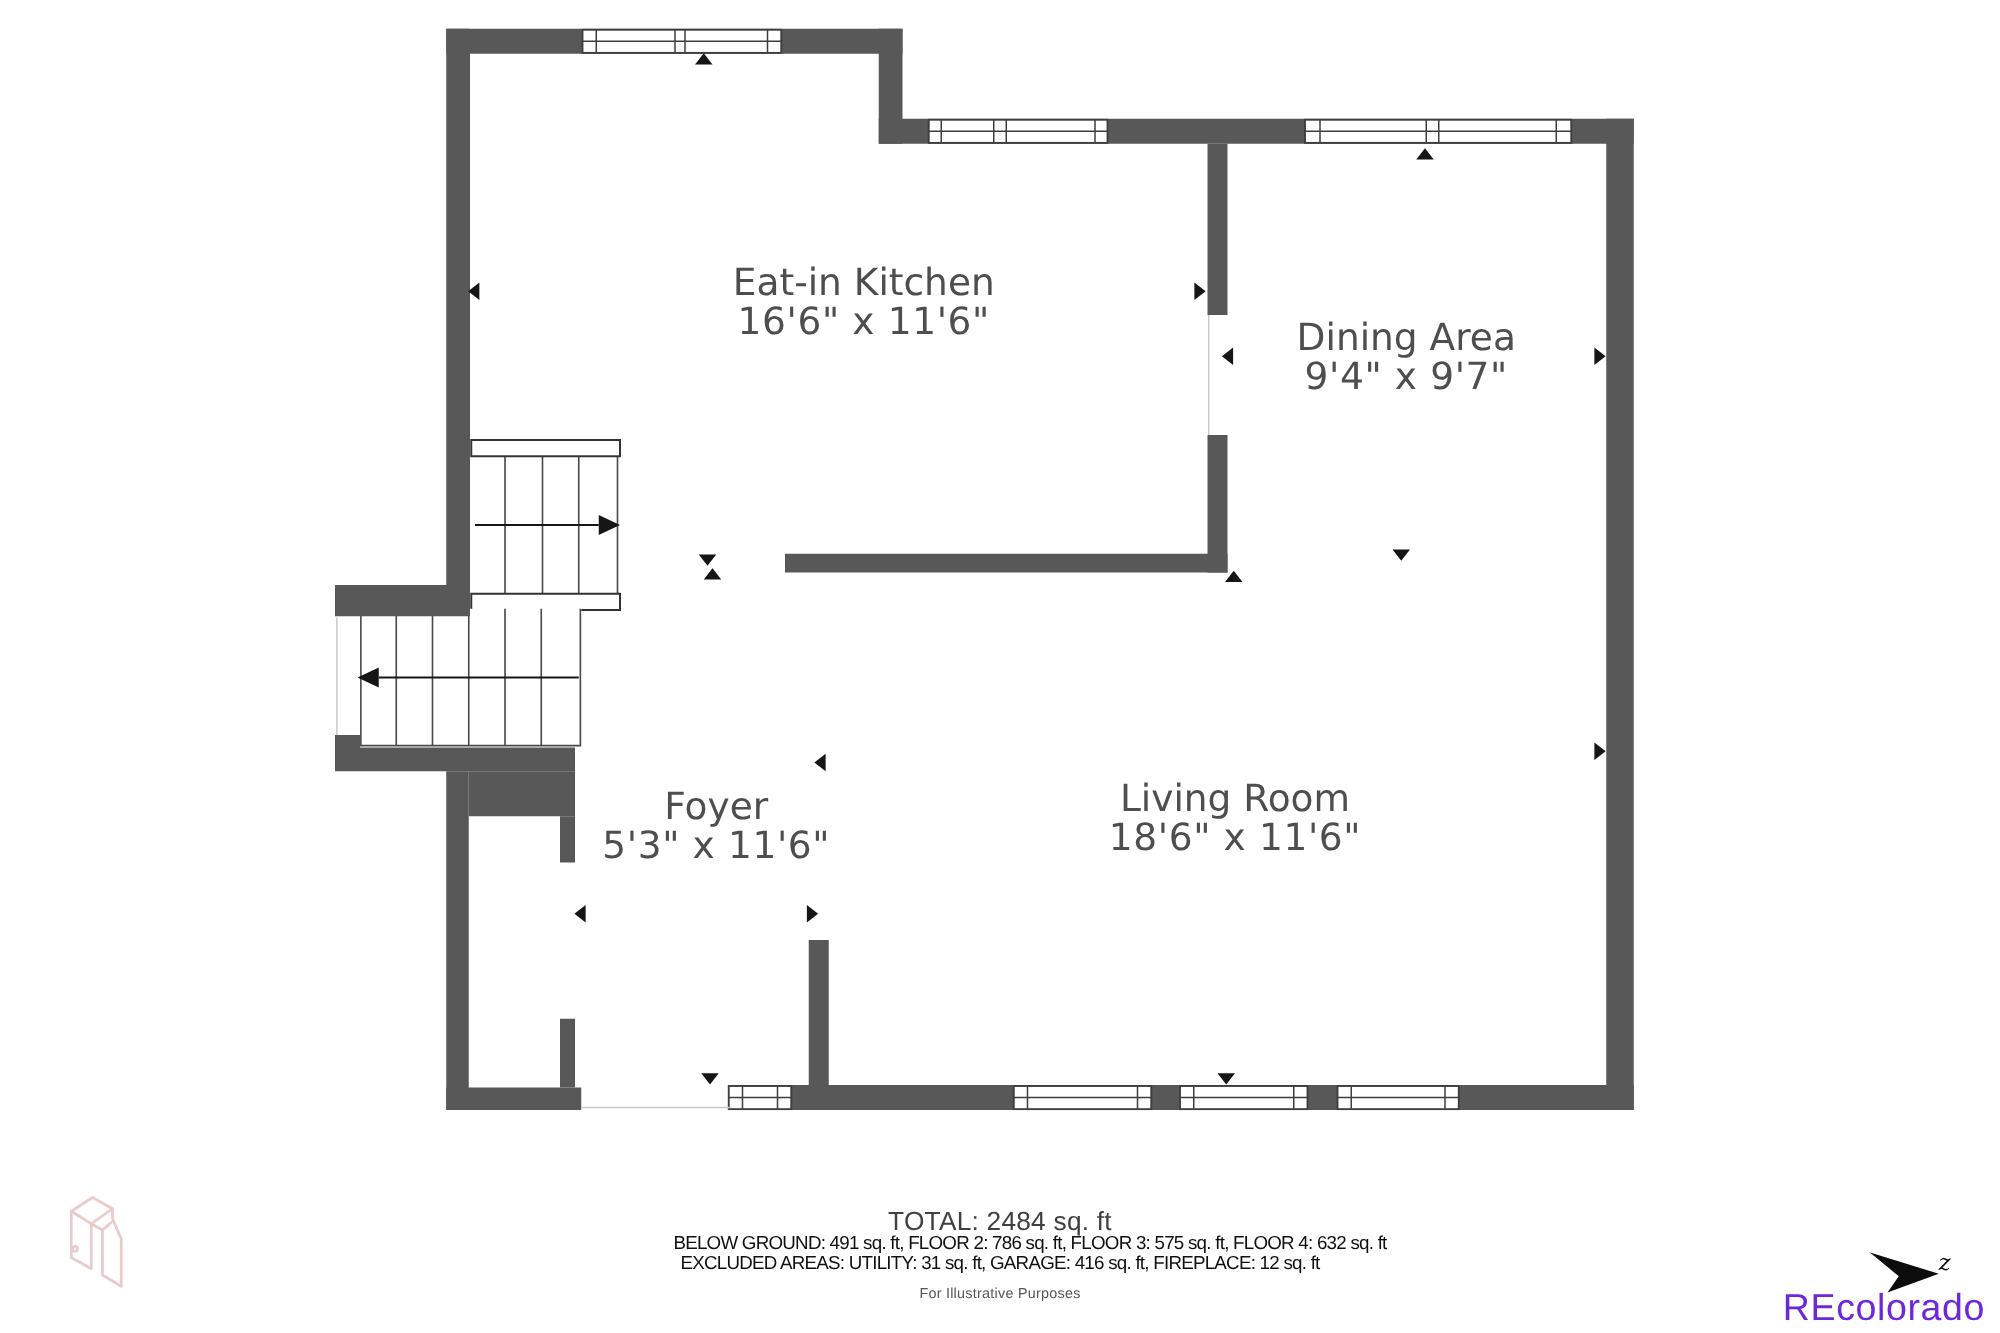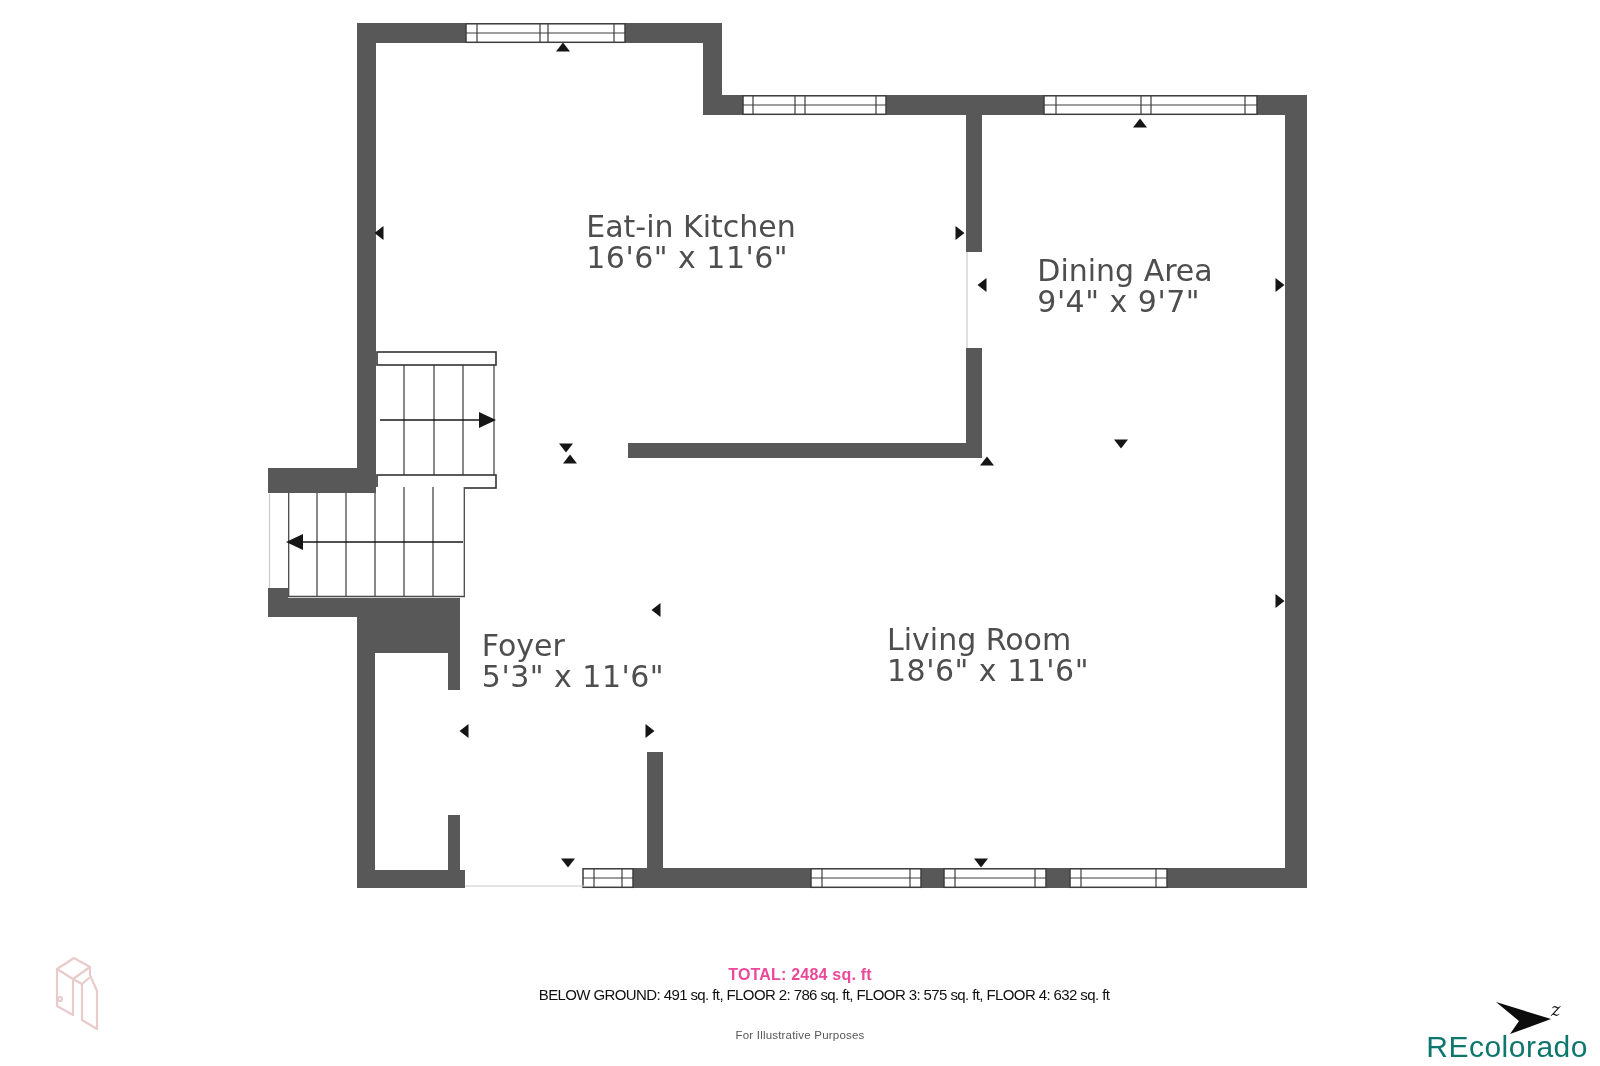--- a/index.html
+++ b/index.html
@@ -1,29 +1,29 @@
 <!DOCTYPE html>
 <html><head>
 <meta charset="utf-8">
 <style>
   html,body{margin:0;padding:0;background:#ffffff;}
   .stage{position:relative;width:1600px;height:1066px;background:#ffffff;overflow:hidden;
          font-family:"DejaVu Sans",sans-serif;}
   .plan-svg{position:absolute;left:0;top:0;}
-  .room-label{position:absolute;transform:translate(-50%,-50%);
+  .room-label{position:absolute;transform:translate(-50%,-50%);text-align:center;
               color:#4e4e4e;font-size:30px;line-height:31px;white-space:nowrap;}
   .room-label .dims{letter-spacing:0.5px;}
   .summary{position:absolute;left:0;right:0;text-align:center;
            font-family:"Liberation Sans",sans-serif;color:#101010;white-space:nowrap;}
-  .s-total{top:966px;font-size:16px;font-weight:bold;color:#ec4899;letter-spacing:0.2px;}
+  .s-total{top:966px;font-size:21px;font-weight:normal;color:#404040;letter-spacing:0.2px;}
   .s-floors{top:986px;font-size:15px;letter-spacing:-0.6px;margin-left:48px;}
   .s-excluded{top:1002px;font-size:15px;letter-spacing:-0.6px;}
   .s-disclaimer{top:1029px;font-size:11.5px;color:#565656;letter-spacing:0.2px;}
   .watermark{position:absolute;right:12px;top:1030px;font-family:"Liberation Sans",sans-serif;
-             font-size:30px;color:#0f766e;letter-spacing:0.5px;}
+             font-size:30px;color:#6d28d9;letter-spacing:0.5px;}
 </style>
 </head>
 <body>
 
 <div class="stage">
 
   <svg class="plan-svg" width="1600" height="1066" viewBox="0 0 1600 1066">
 
     <g>
 
@@ -147,17 +147,18 @@
     <div>Foyer</div>
     <div class="dims">5'3" x 11'6"</div>
   </div>
   <div class="room-label" style="left:988px;top:655px;">
     <div>Living Room</div>
     <div class="dims">18'6" x 11'6"</div>
   </div>
 
   <div class="summary s-total">TOTAL: 2484 sq. ft</div>
   <div class="summary s-floors">BELOW GROUND: 491 sq. ft, FLOOR 2: 786 sq. ft, FLOOR 3: 575 sq. ft, FLOOR 4: 632 sq. ft</div>
+  <div class="summary s-excluded">EXCLUDED AREAS: UTILITY: 31 sq. ft, GARAGE: 416 sq. ft, FIREPLACE: 12 sq. ft</div>
   <div class="summary s-disclaimer">For Illustrative Purposes</div>
 
   <div class="watermark">REcolorado</div>
 
 </div>
 
 </body></html>

